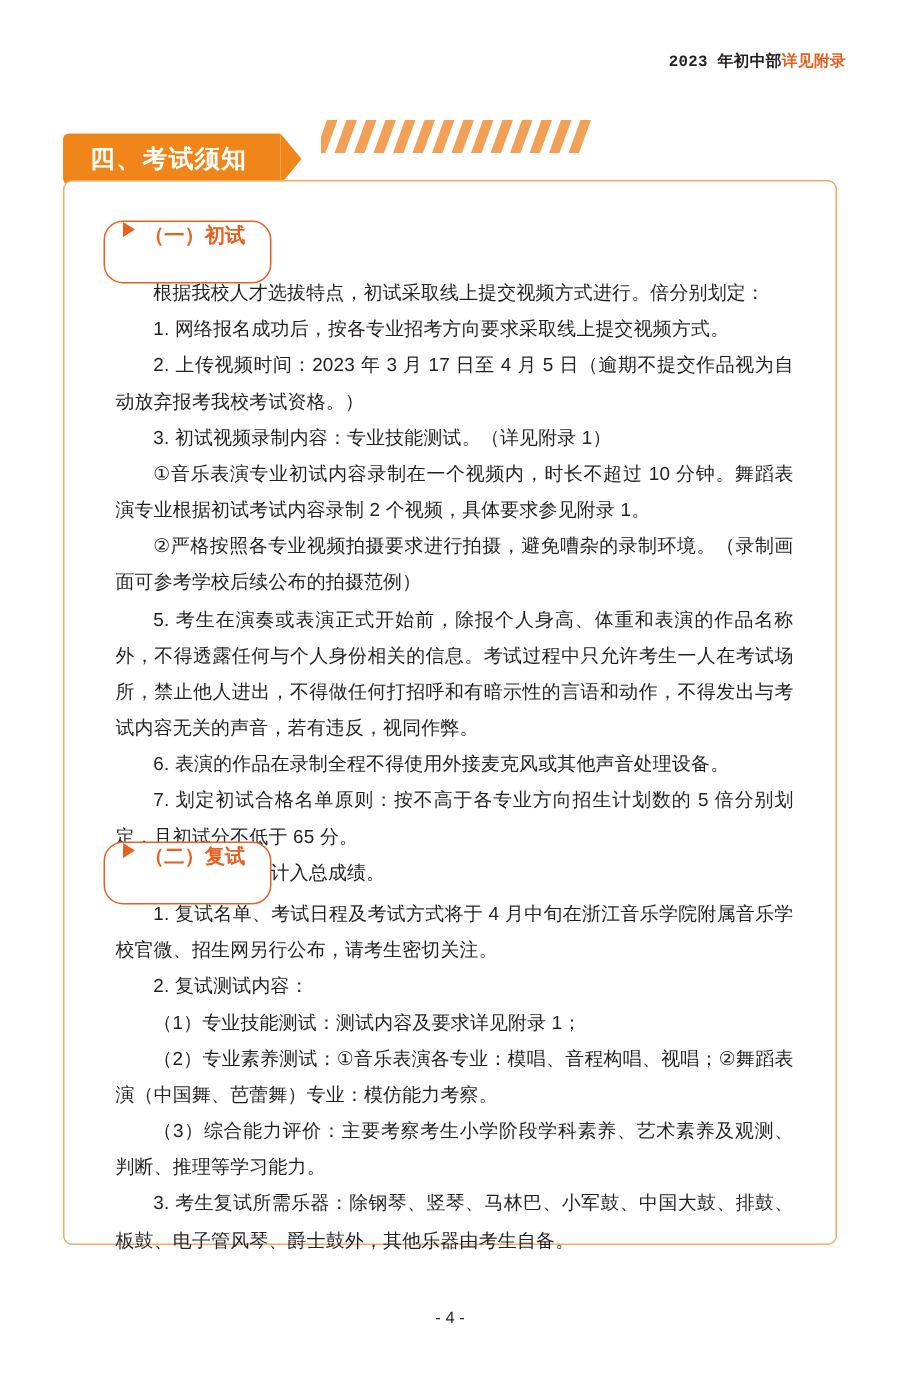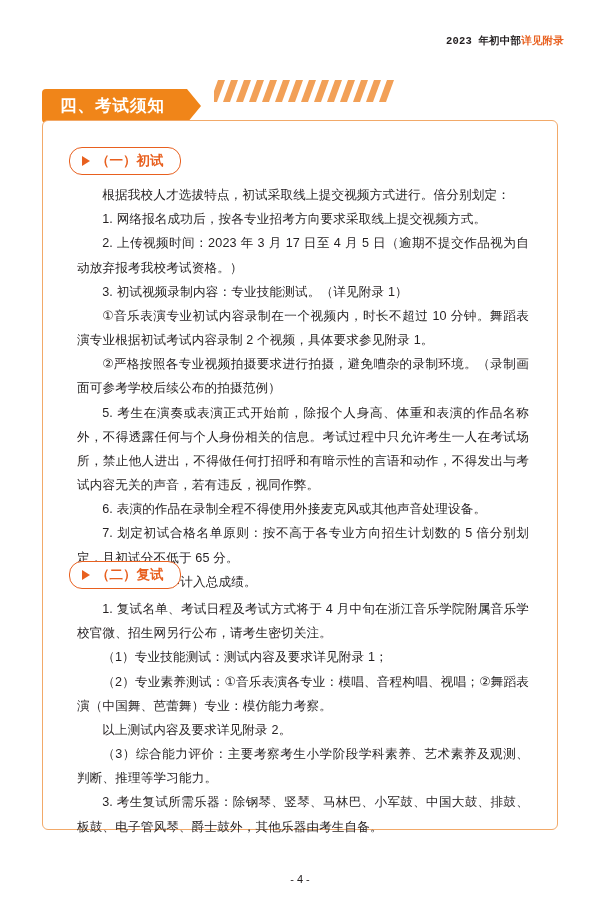--- a/index.html
+++ b/index.html
@@ -91,27 +91,26 @@
     height: 710px;
     border: 1px solid #f2a969;
     border-radius: 6px;
     box-sizing: border-box;
     background: #ffffff;
   }
 
   
   .pill {
     position: absolute;
-    height: 28px;
+    height: 42px;
     padding: 0 16px 0 12px;
     border: 1px solid #e8601f;
     border-radius: 13px;
     background: #ffffff;
     display: flex;
-    align-items: center;
     gap: 6px;
     color: #e8601f;
     font-size: 13.5px;
     font-weight: bold;
     white-space: nowrap;
     box-sizing: border-box;
   }
   .pill .tri {
     width: 0;
     height: 0;
@@ -205,24 +204,24 @@
     <p class="indent2">4. 初试成绩不计入总成绩。</p>
   </div>
 
   <div class="pill" id="pill-fushi">
     <span class="tri"></span>
     <span>（二）复试</span>
   </div>
 
   <div class="block" id="block-fushi">
     <p class="indent2">1. 复试名单、考试日程及考试方式将于 4 月中旬在浙江音乐学院附属音乐学校官微、招生网另行公布，请考生密切关注。</p>
+    <p class="indent2">2. 复试测试内容：</p>
     <p class="indent2">
       <span>（1）专业技能测试：</span><span class="bold">测试内容及要求详见附录 1；</span>
     </p>
     <p class="indent2">（2）专业素养测试：①音乐表演各专业：模唱、音程构唱、视唱；②舞蹈表演（中国舞、芭蕾舞）专业：模仿能力考察。</p>
-    <p class="indent2 bold">以上测试内容及要求详见附录 2。</p>
     <p class="indent2">（3）综合能力评价：主要考察考生小学阶段学科素养、艺术素养及观测、判断、推理等学习能力。</p>
     <p class="indent2">3. 考生复试所需乐器：除钢琴、竖琴、马林巴、小军鼓、中国大鼓、排鼓、板鼓、电子管风琴、爵士鼓外，其他乐器由考生自备。</p>
   </div>
 
 </div>
 
 <div class="page-number">- 4 -</div>
 
 </body></html>

